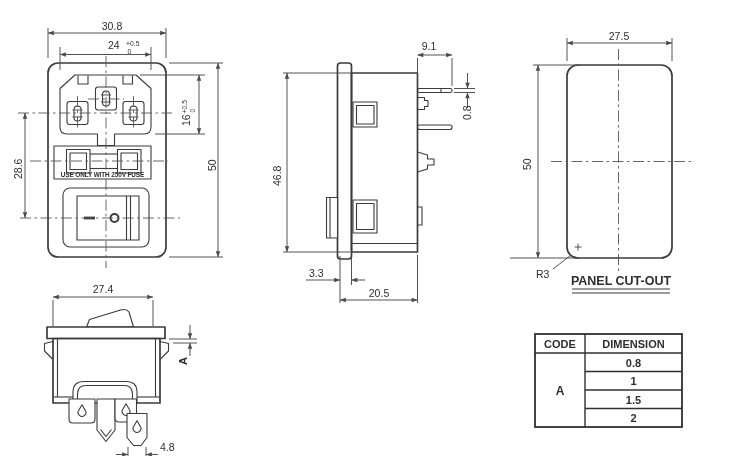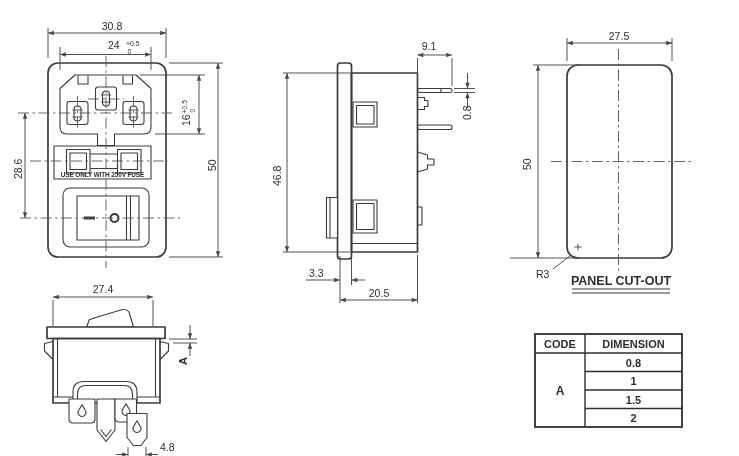--- a/index.html
+++ b/index.html
@@ -1,17 +1,17 @@
 <!DOCTYPE html>
 <html><head>
 <meta charset="utf-8">
 <style>
   html,body{margin:0;padding:0;background:#ffffff;}
   #page{position:relative;width:739px;height:456px;background:#ffffff;overflow:hidden;
-        font-family:"Liberation Sans",sans-serif;border-radius:6px;}
+        font-family:"Liberation Sans",sans-serif;}
   svg{position:absolute;left:0;top:0;}
   svg text{fill:#2e2e2e;font-family:"Liberation Sans",sans-serif;}
   .ol{stroke:#3b3b3b;stroke-width:1.7;fill:none;stroke-linejoin:round;stroke-linecap:round;}
   .olf{stroke:#3b3b3b;stroke-width:1.7;fill:#ffffff;stroke-linejoin:round;}
   .dt{stroke:#3b3b3b;stroke-width:1.1;fill:none;stroke-linejoin:round;}
   .dtf{stroke:#3b3b3b;stroke-width:1.1;fill:#ffffff;stroke-linejoin:round;}
   .dm{stroke:#4a4a4a;stroke-width:0.95;fill:none;}
   .cl{stroke:#555555;stroke-width:0.9;fill:none;stroke-dasharray:11 3.5 2.5 3.5;}
   .t10{font-size:10.5px;}
   .t11{font-size:11px;font-weight:700;}

